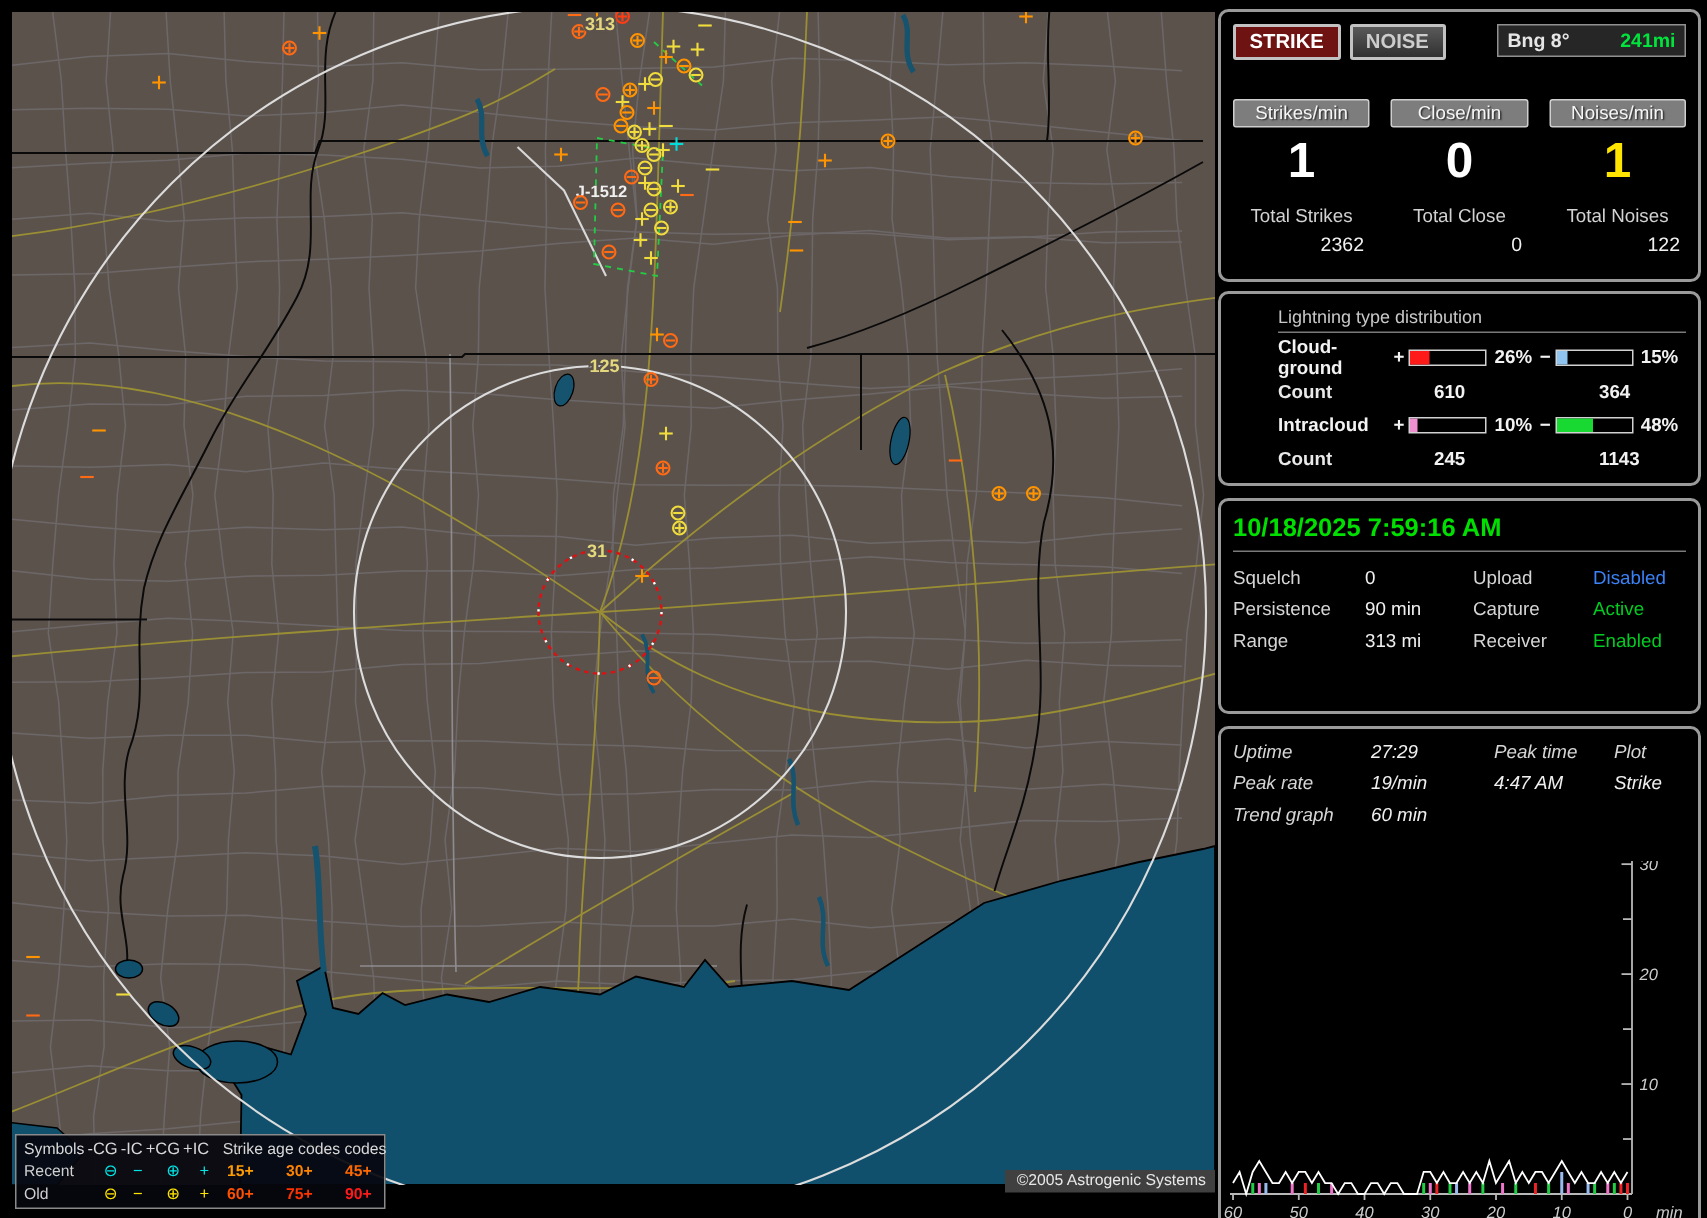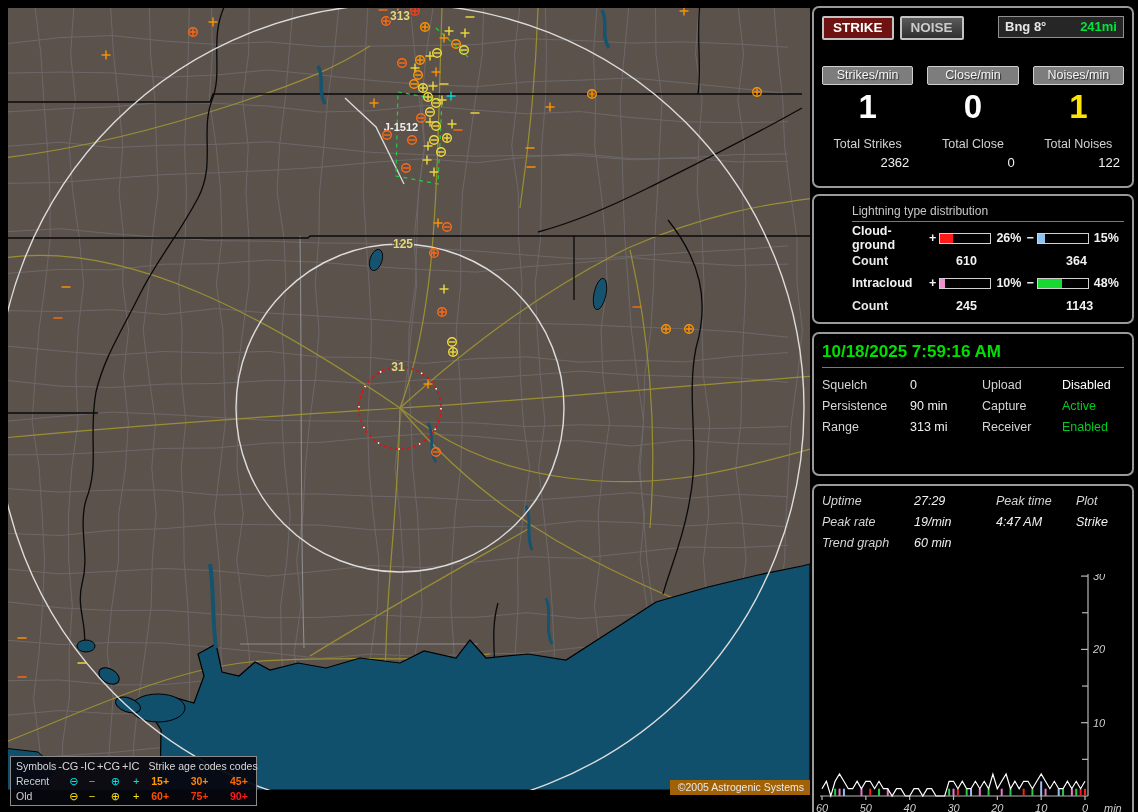--- a/index.html
+++ b/index.html
@@ -14,21 +14,21 @@
 
   .map-legend { position:absolute; left:2px; top:748px; width:247px; height:50px;
     background:rgba(6,6,14,0.93); border:1px solid #8a8a8a; font-size:10.5px;
     color:#cfcfcf; padding:2px 4px; line-height:15px; }
   .map-legend table { border-collapse:collapse; width:100%; }
   .map-legend td { padding:0 1px; white-space:nowrap; }
   .lg-sym { font-size:11px; text-align:right; width:26px; }
   .lg-age { text-align:center; width:35px; font-weight:bold; }
   .lg-head { color:#d8d8d8; }
 
-  .copyright { position:absolute; right:0px; top:772px; background:#a16207;
+  .copyright { position:absolute; right:0px; top:772px; background:#404040;
     color:#e8e8e8; font-size:10.5px; padding:1px 6px 2px 8px; }
 
   
   .sidebar { position:absolute; left:812px; top:6px; width:322px; color:#e6e6e6; }
   .panel { background:#000; border:2px solid #9a9a9a; border-radius:7px;
            padding:8px 8px; position:relative; }
   .p1 { height:182px; margin-bottom:6px; }
   .p2 { height:130px; margin-bottom:8px;padding-left:38px; }
   .p3 { height:144px; margin-bottom:8px; }
   .p4 { height:405px;font-style:italic; }
@@ -67,21 +67,21 @@
   .count-row .c1 { width:110px; font-weight:bold; color:#f2f2f2; }
   .count-row .c2 { font-weight:bold; color:#f2f2f2; }
 
   
   .datetime { color:#00e000; font-size:17px; font-weight:bold;
     border-bottom:1px solid #7a7a7a; padding-bottom:5px; margin-bottom:10px; }
   .st-grid { display:grid; grid-template-columns:88px 72px 80px auto;
              row-gap:7px; font-size:12.5px; }
   .st-label { color:#d5d5d5; }
   .st-val { color:#f0f0f0; }
-  .st-val.dim { color:#ffffff; }
+  .st-val.dim { color:#3b82f6; }
   .st-val.green { color:#00cc22; }
 
   
   .up-grid { display:grid; grid-template-columns:92px 82px 80px auto;
              row-gap:7px; font-size:12.5px; margin-bottom:9px; }
   .chart-wrap { position:absolute; left:2px; top:88px; width:316px; height:256px; }
 </style>
 </head>
 <body>
 

